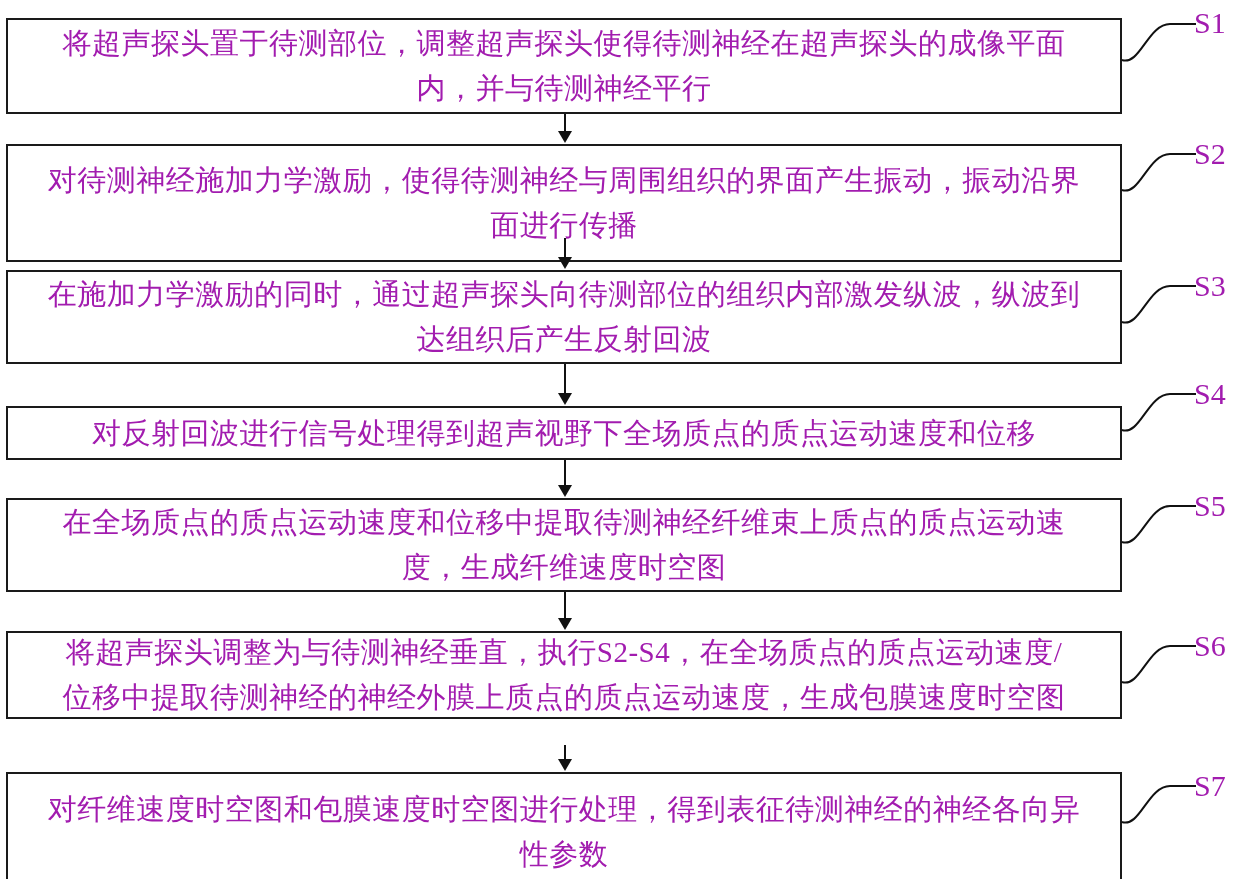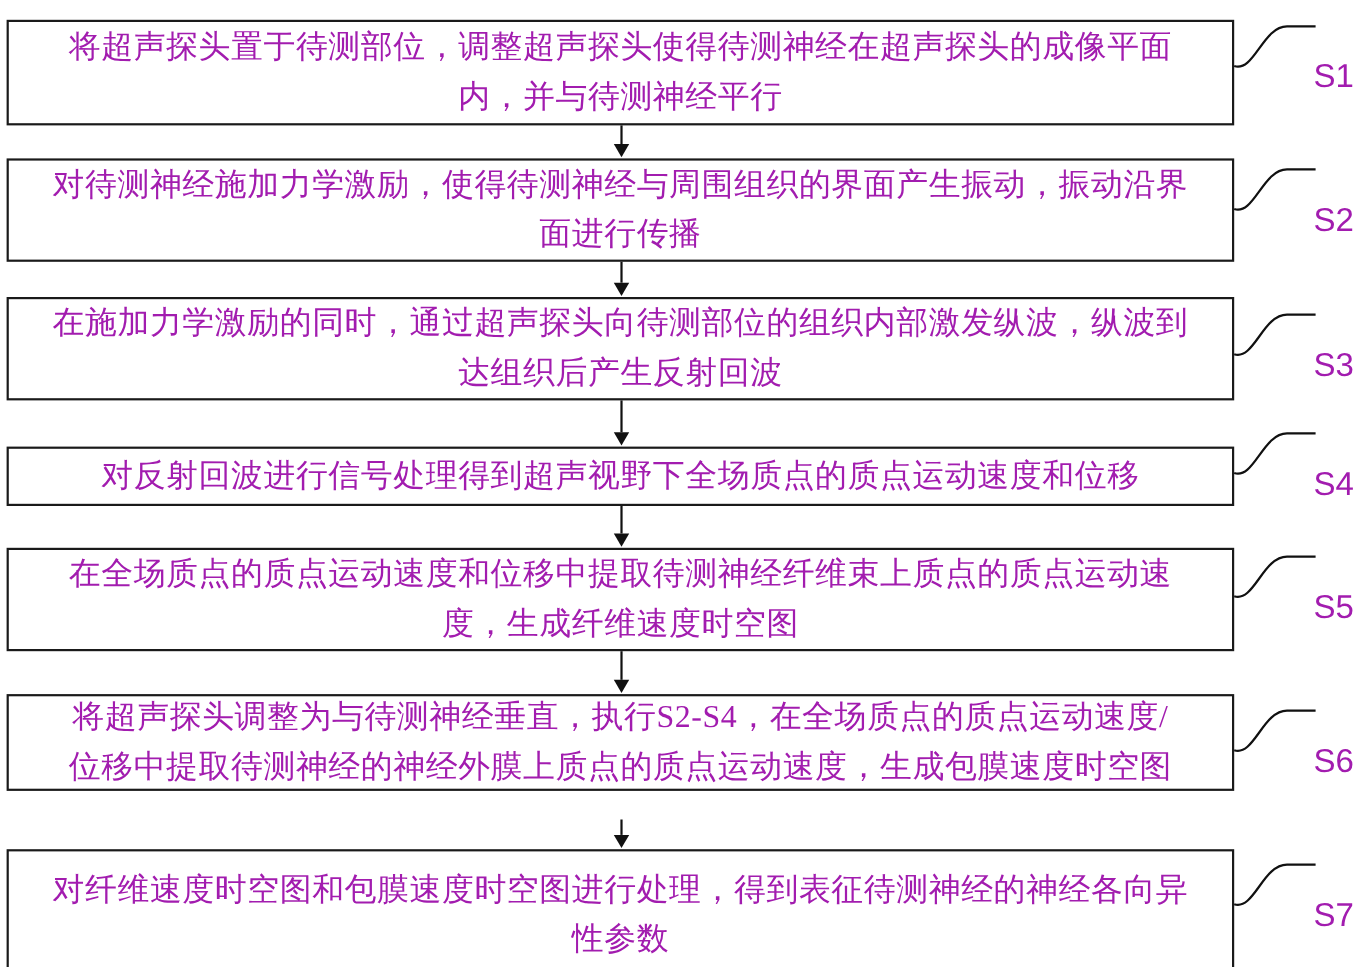--- a/index.html
+++ b/index.html
@@ -65,34 +65,33 @@
     stroke: #111111;
     stroke-width: 2;
   }
   .slabel {
     position: absolute;
     left: 1194px;
     width: 46px;
     font-size: 30px;
     line-height: 30px;
     text-align: left;
-    font-family: Liberation Sans, sans-serif;
-    margin-top: 47px;
+    font-family: Liberation Serif, serif;
   }
 </style>
 </head>
 <body>
 
 <div class="flow">
 
   <div class="box" style="top:18px;height:96px">
     <span>将超声探头置于待测部位，调整超声探头使得待测神经在超声探头的成像平面
 内，并与待测神经平行</span>
   </div>
-  <div class="box" style="top:144px;height:94px">
+  <div class="box" style="top:144px;height:118px">
     <span>对待测神经施加力学激励，使得待测神经与周围组织的界面产生振动，振动沿界
 面进行传播</span>
   </div>
   <div class="box" style="top:406px;height:54px">
     <span>对反射回波进行信号处理得到超声视野下全场质点的质点运动速度和位移</span>
   </div>
   <div class="box" style="top:270px;height:94px">
     <span>在施加力学激励的同时，通过超声探头向待测部位的组织内部激发纵波，纵波到
 达组织后产生反射回波</span>
   </div>

